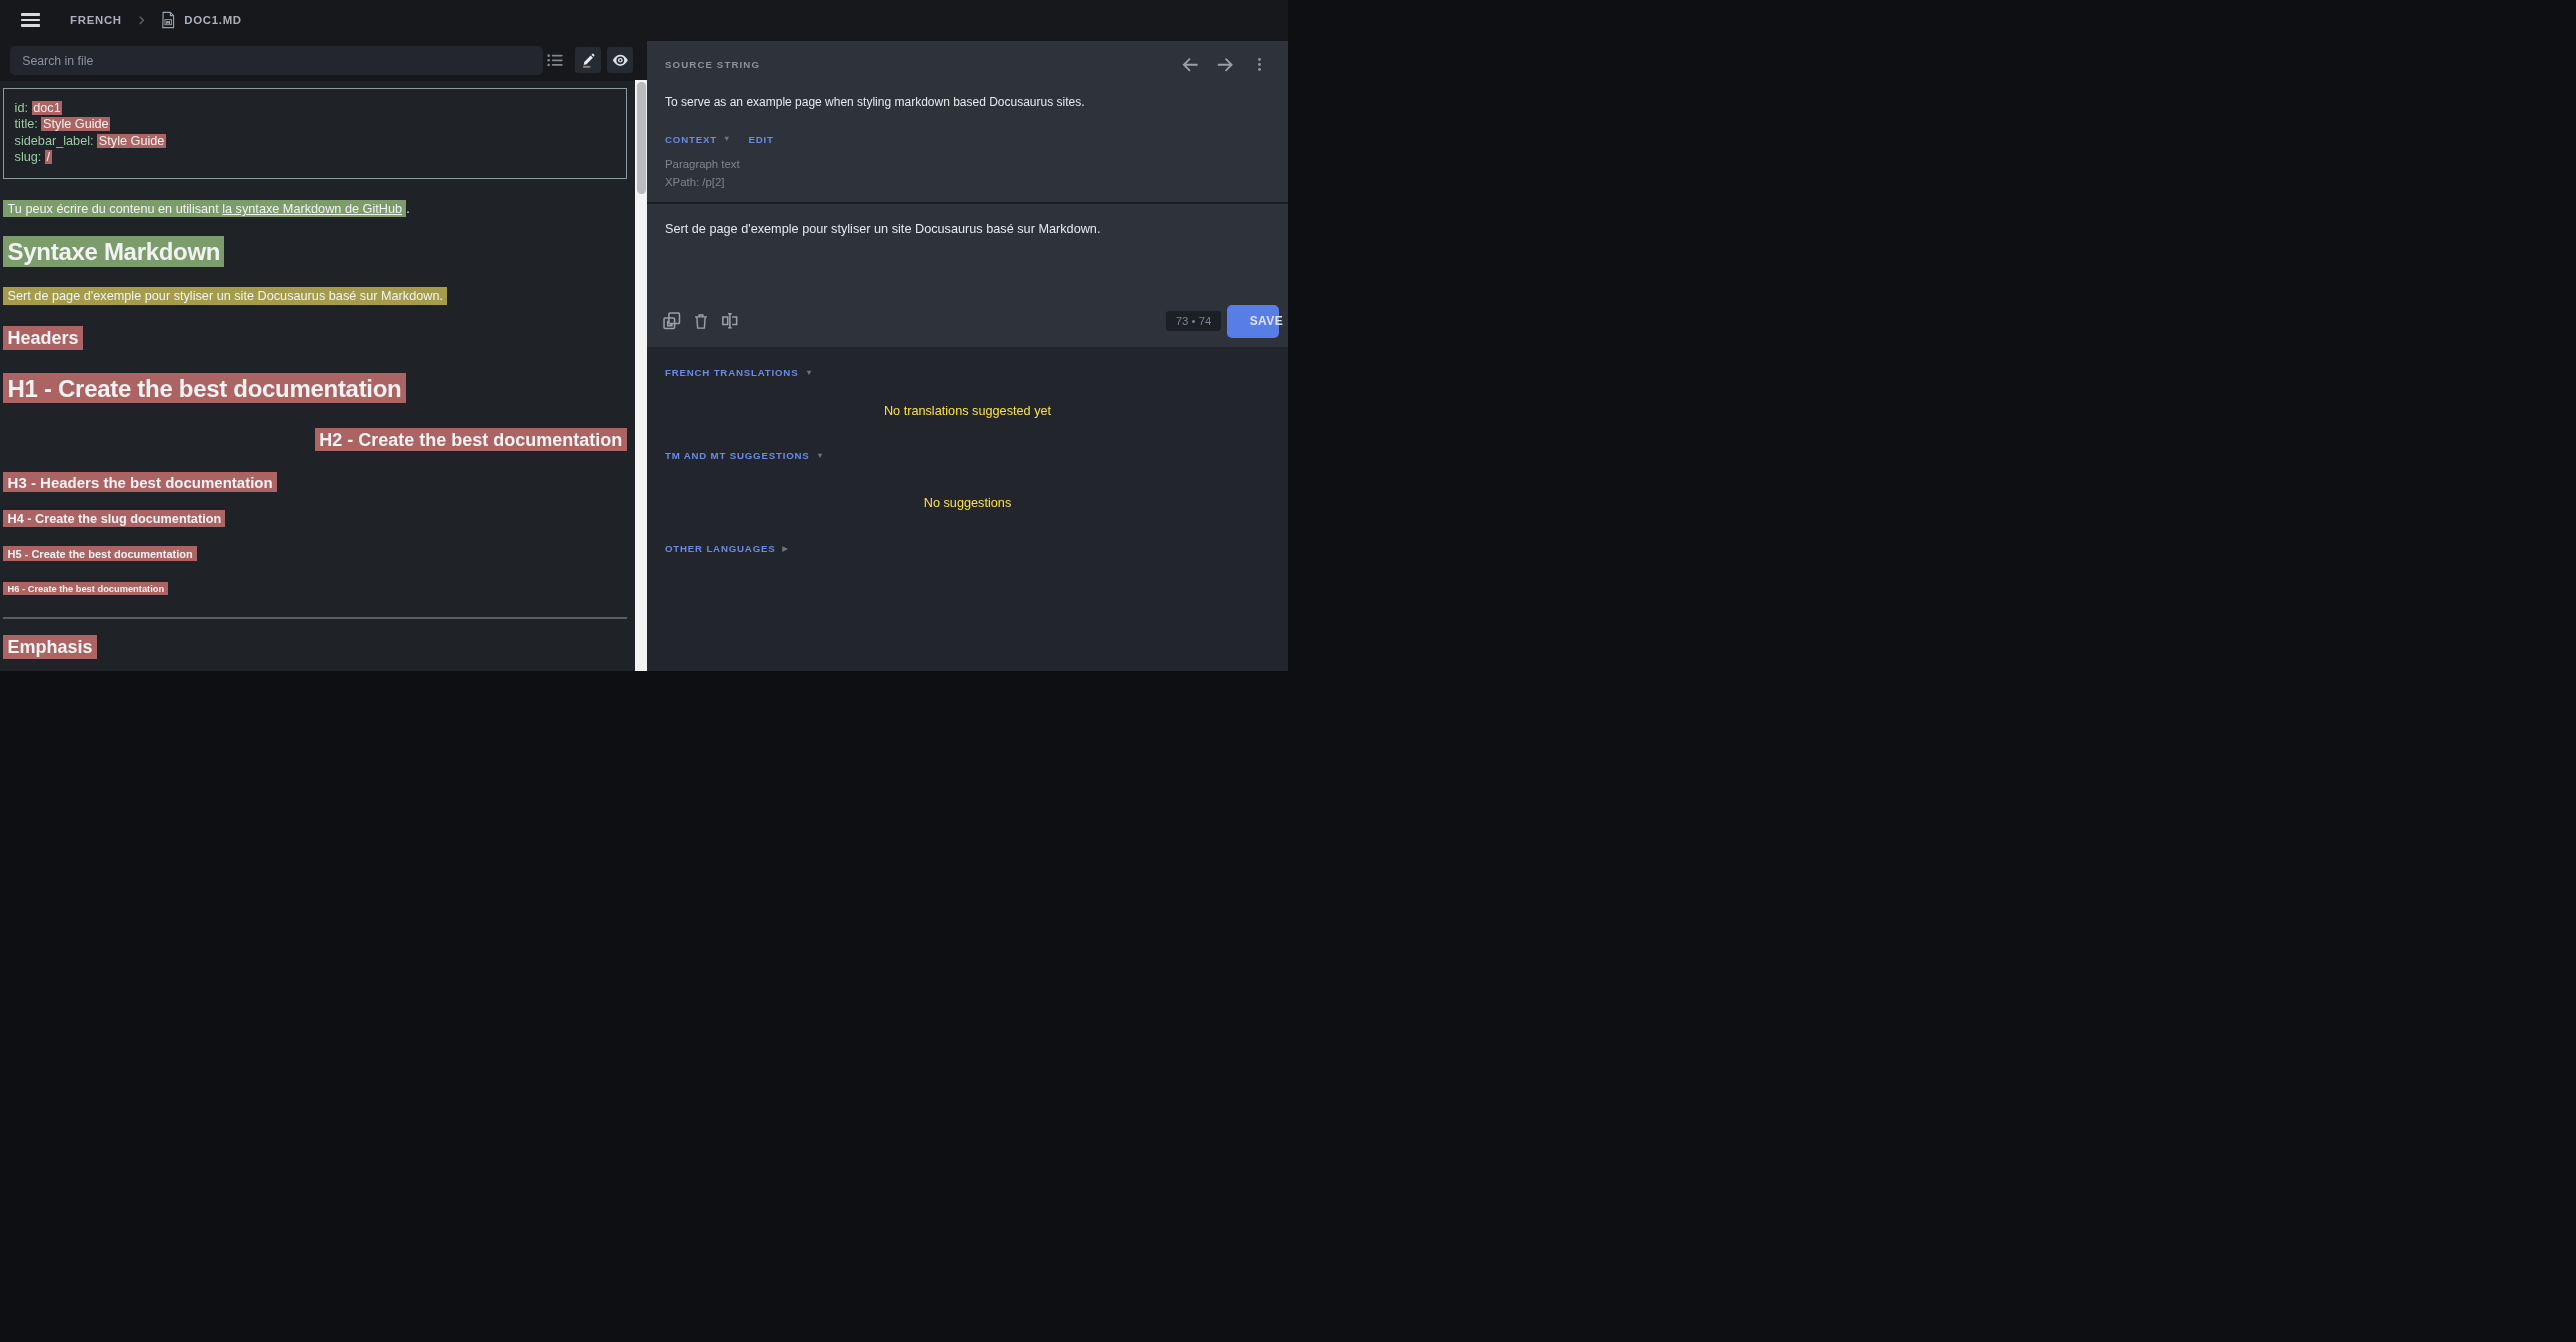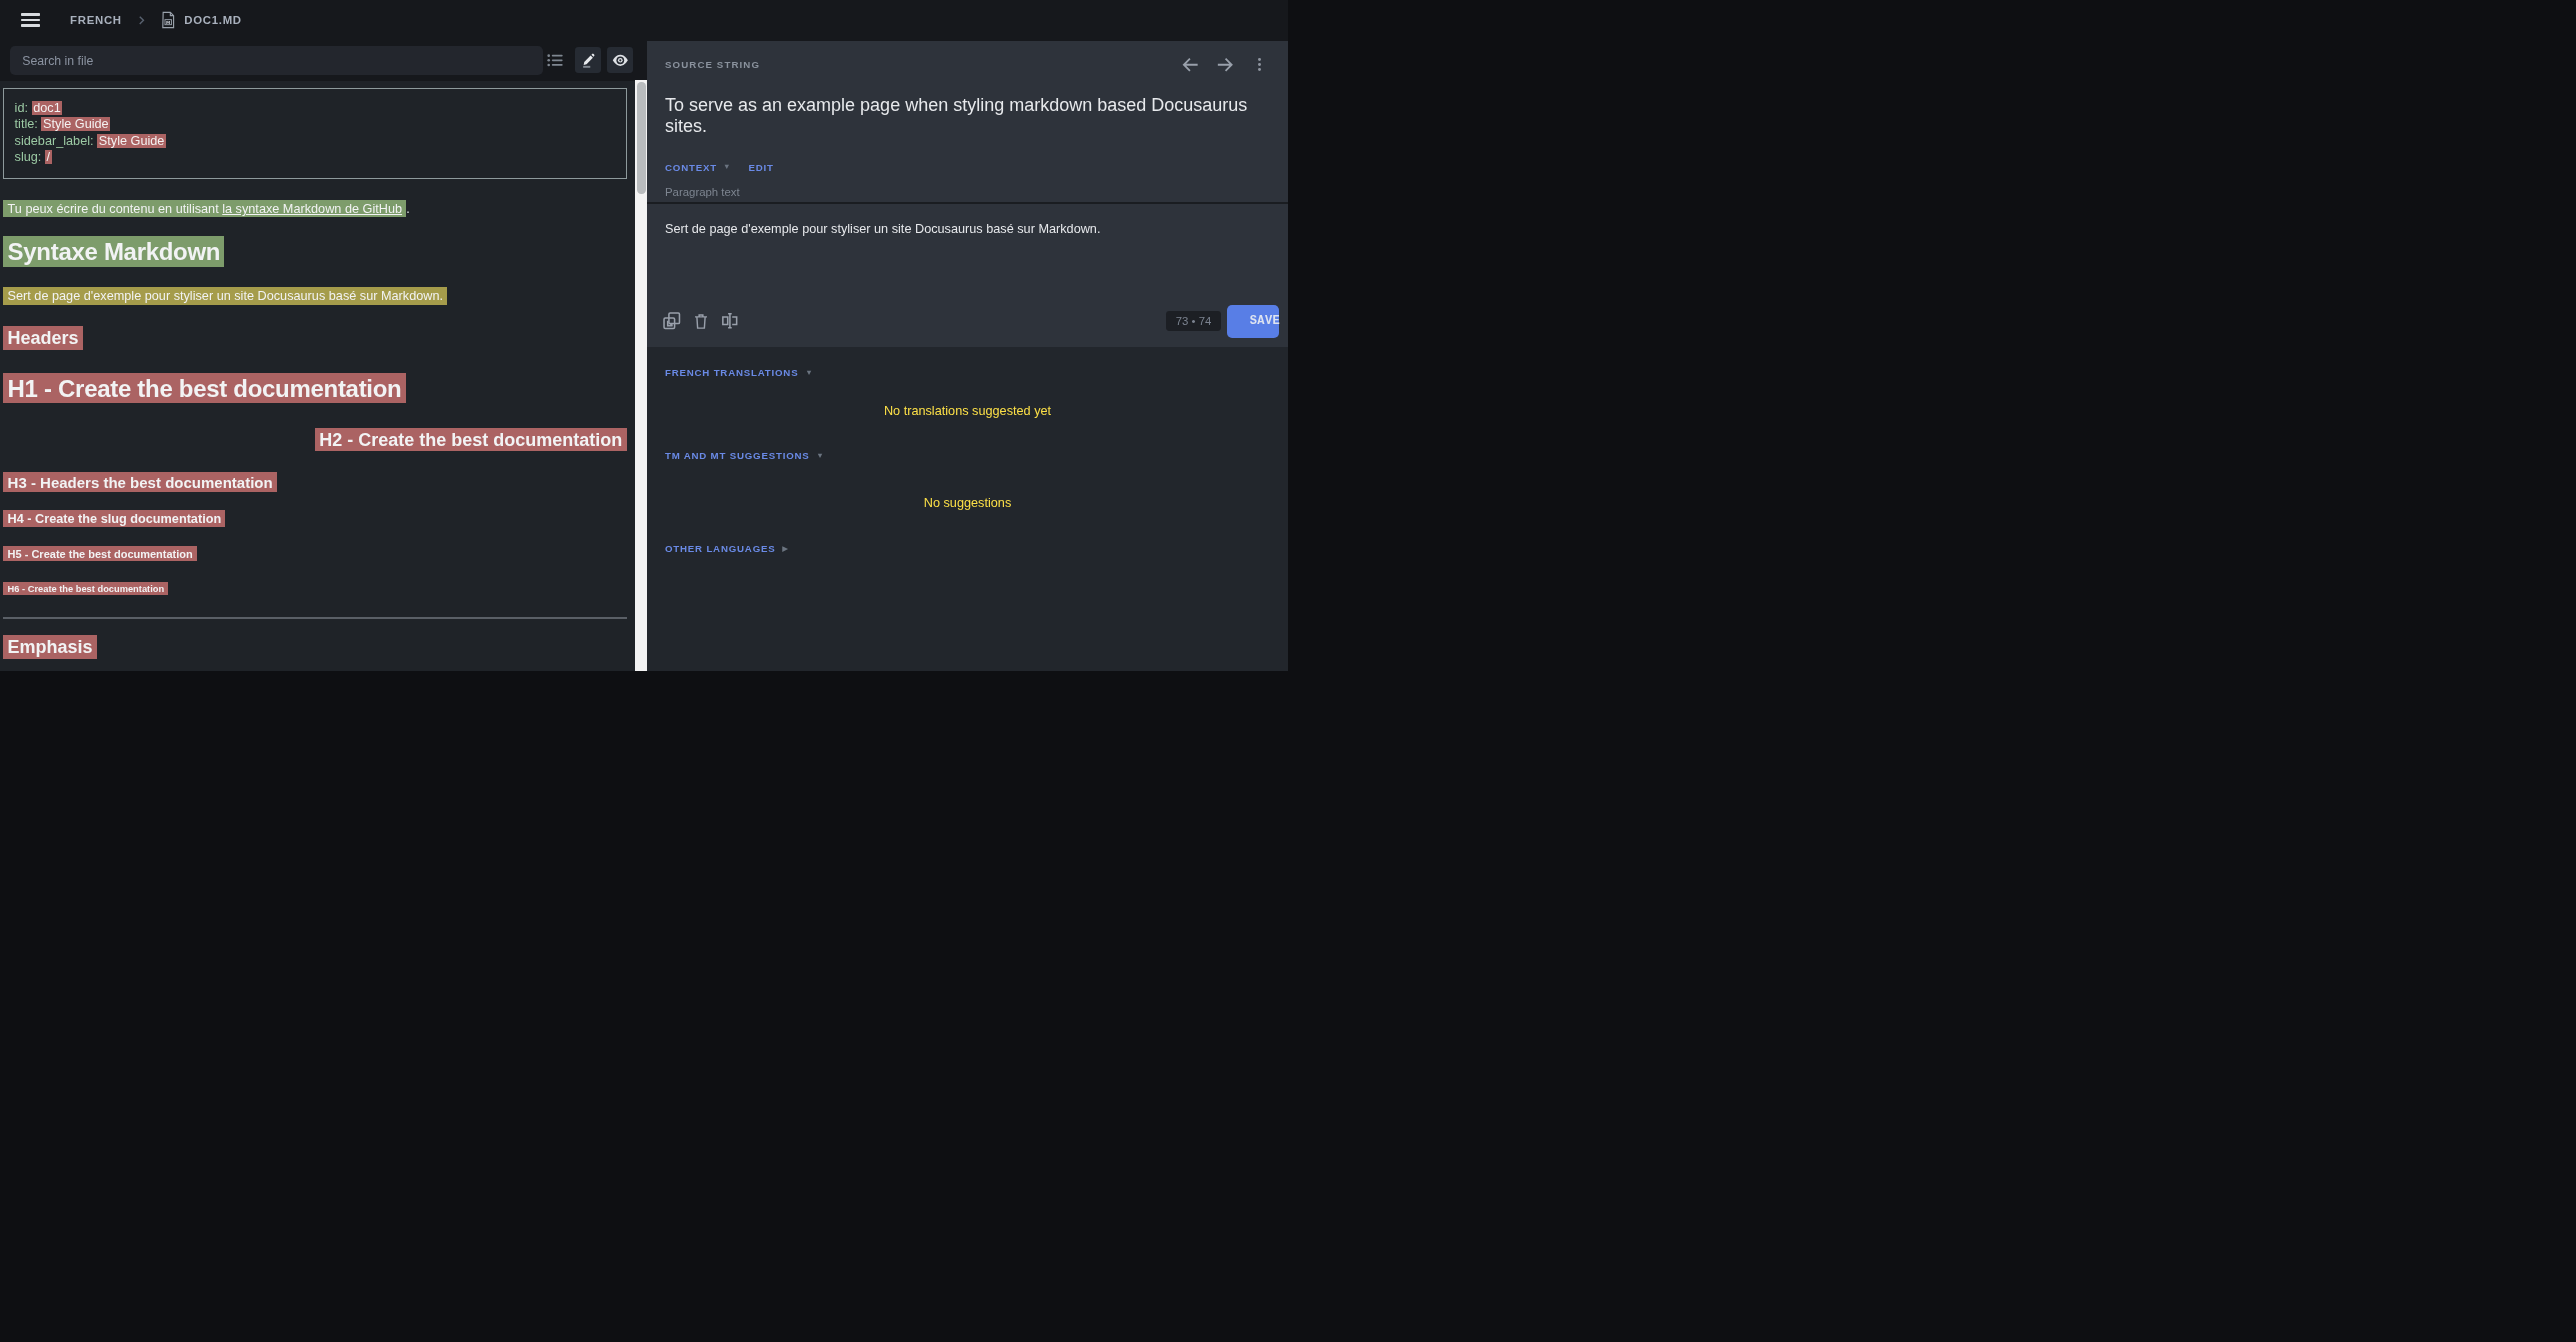--- a/index.html
+++ b/index.html
@@ -68,32 +68,32 @@
   .rtop { height:41px; background:#16181c; }
   .card { background:#2e333b; padding:0 18px; }
   .card1 { height:161px; }
   .rdivider { height:1.7px; background:#1a1d21; }
   .card2 { height:143px; position:relative; }
 
   .ss-header { display:flex; align-items:center; padding-top:13.5px; }
   .ss-label { color:#8a929d; font-size:9.7px; font-weight:bold; letter-spacing:1.1px; }
   .ss-actions { margin-left:auto; display:flex; align-items:center; gap:14.4px; }
   .icon-btn { width:20.3px; height:20.3px; display:flex; align-items:center; justify-content:center; cursor:pointer; }
-  .source-text { margin-top:20.3px; color:#e7e9ec; font-size:18px; }
+  .source-text { margin-top:20.3px; color:#e7e9ec; font-size:12px; }
   .ctx-row { margin-top:24.5px; display:flex; align-items:center; gap:6px; }
   .blue-label { color:#6a8ae6; font-size:9.7px; font-weight:bold; letter-spacing:0.8px; cursor:pointer; }
   .tri { color:#6b7480; font-size:7.6px; line-height:1; }
   .ctx-edit { margin-left:12px; }
   .ctx-meta { margin-top:10.2px; color:#7d8590; font-size:11.4px; line-height:18px; }
 
   .trans-text { padding-top:18.6px; color:#e7e9ec; font-size:12.7px; outline:none; cursor:text; }
   .trans-toolbar { position:absolute; left:0; right:0; bottom:6px; height:39px; display:flex; align-items:center; padding:0 9.3px 0 10.2px; }
   .tb-ico { width:29px; height:29px; display:flex; align-items:center; justify-content:center; cursor:pointer; }
   .counter { margin-left:auto; background:#1c1f24; border-radius:3.4px; padding:4.2px 9.3px; color:#7b8390; font-size:11.4px; }
-  .save-btn { margin-left:6px; width:52px; height:33px; background:#587ee6; border:none; border-radius:5.1px; color:#dde3f0; font-weight:bold; font-size:12px; letter-spacing:0.4px; cursor:pointer; font-family:Liberation Mono, monospace;padding-left:23px; }
+  .save-btn { margin-left:6px; width:52px; height:33px; background:#587ee6; border:none; border-radius:5.1px; color:#dde3f0; font-weight:bold; font-size:12px; letter-spacing:0.4px; cursor:pointer; font-family:Liberation Sans, sans-serif;padding-left:23px; }
 
   .rsection { padding:0 18px; }
   .sec-head { display:flex; align-items:center; gap:6.8px; }
   .sec-translations { margin-top:20.3px; }
   .empty-state { color:#fde047; font-size:12.7px; text-align:center; }
   .empty1 { margin-top:26px; }
   .sec-tm { margin-top:32px; }
   .empty2 { margin-top:35px; }
   .sec-other { margin-top:33px; }
 </style>

